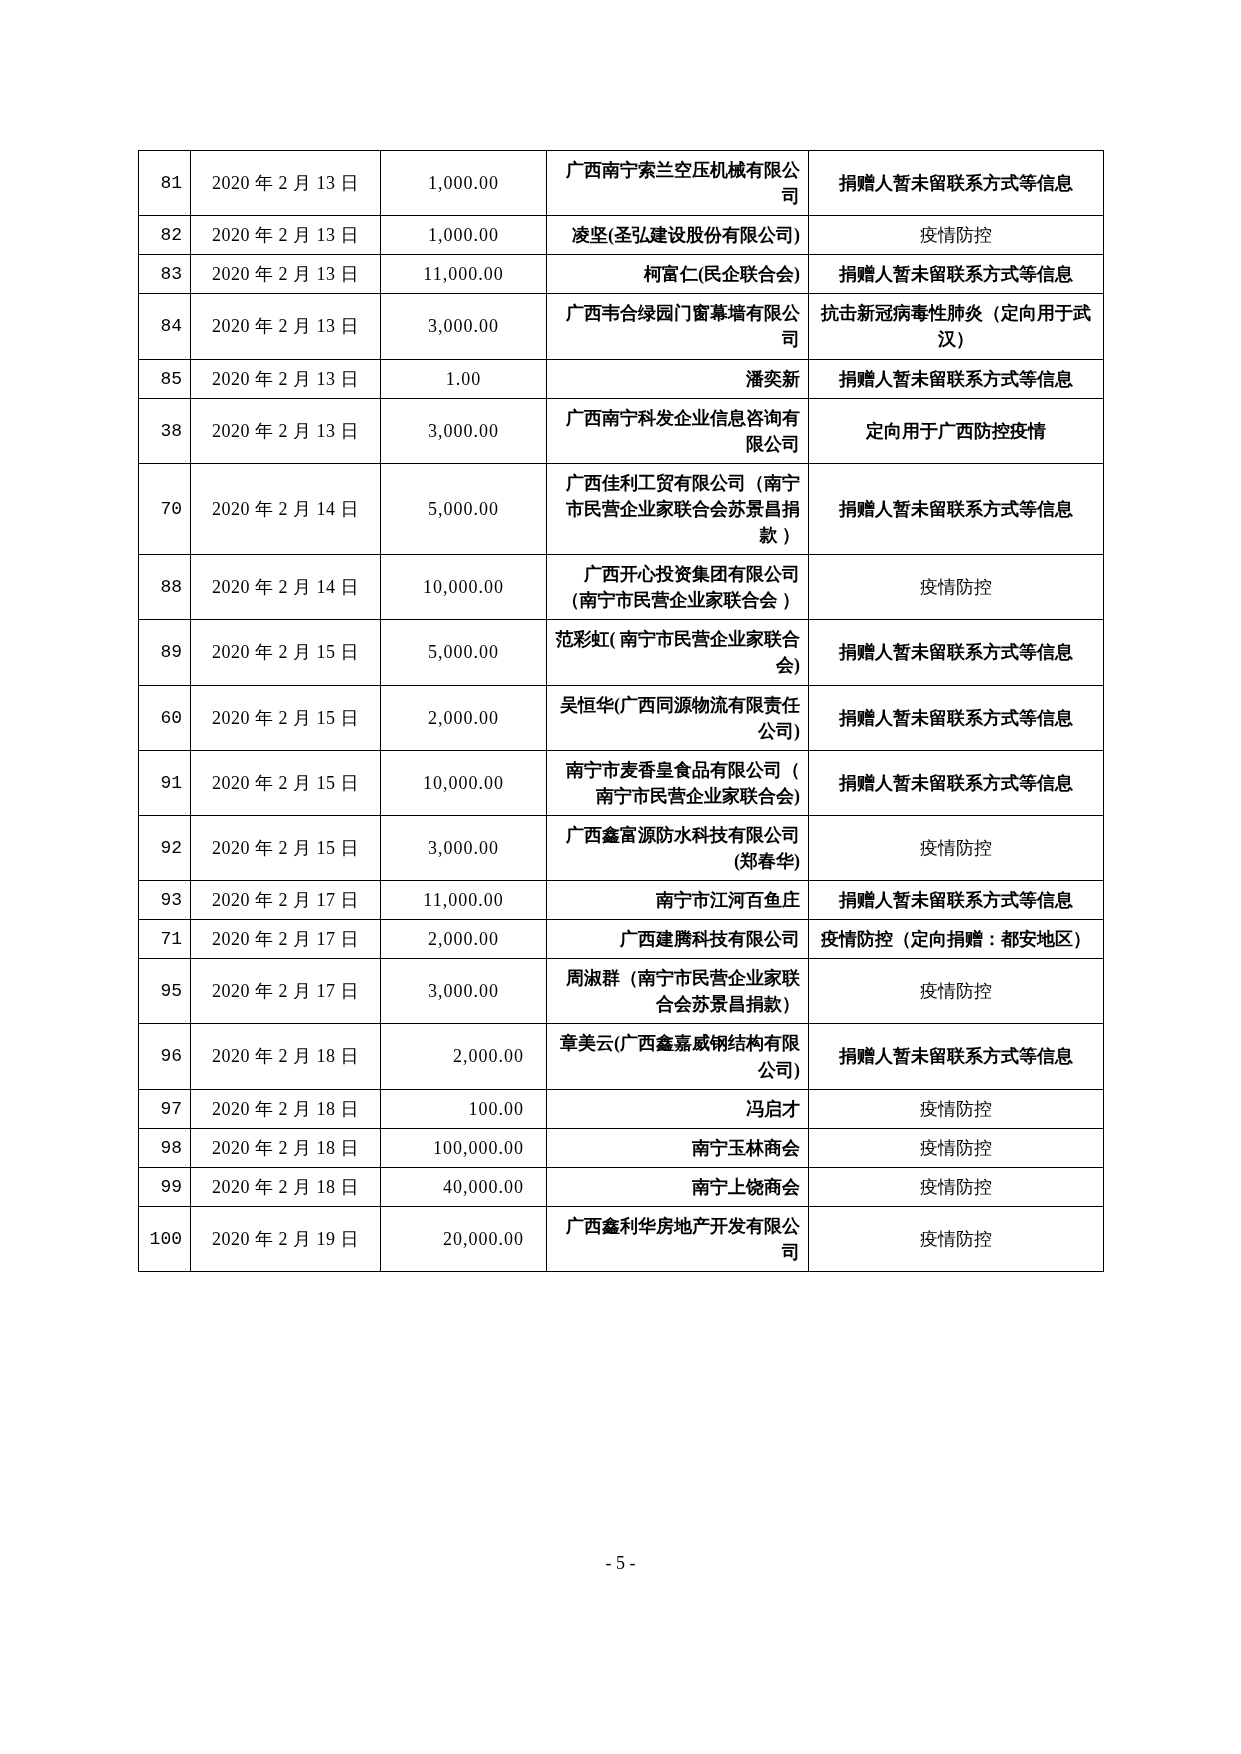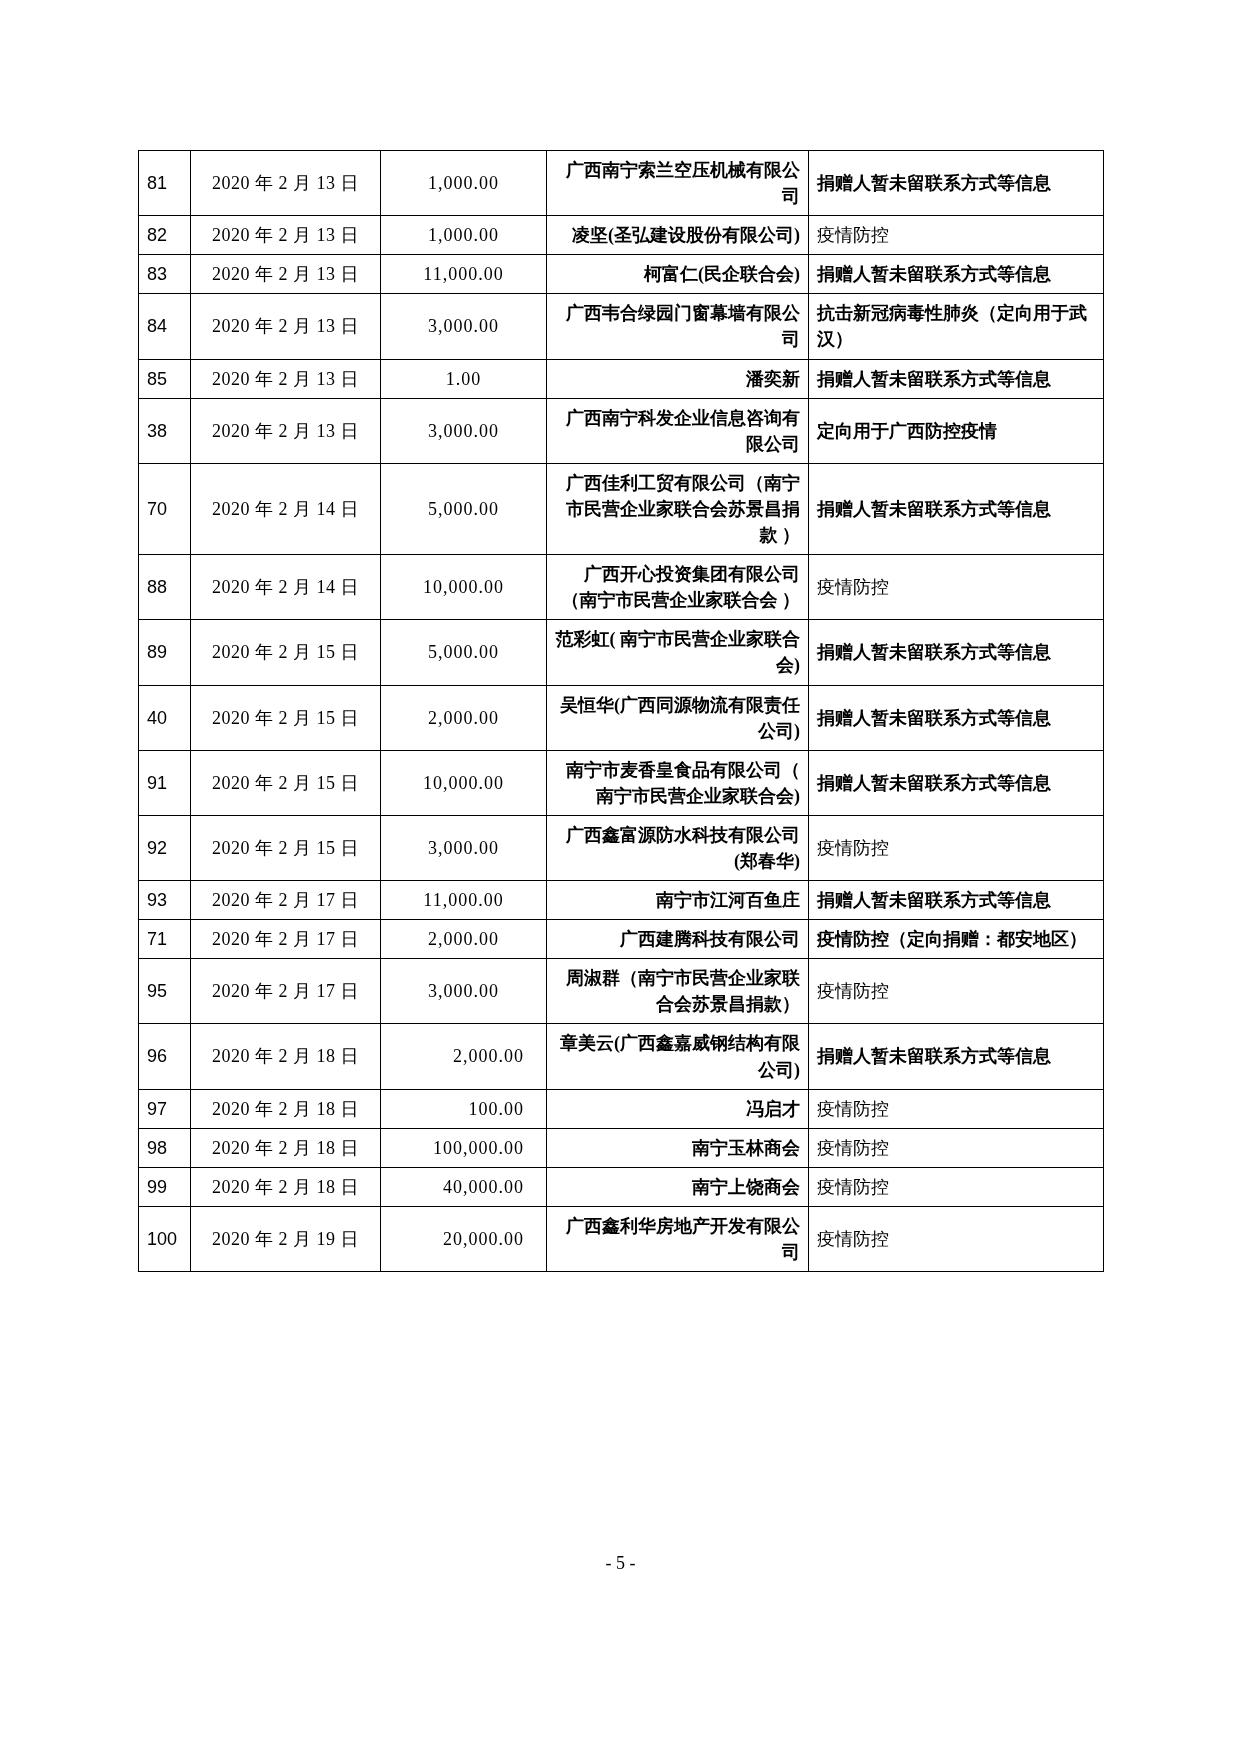--- a/index.html
+++ b/index.html
@@ -33,22 +33,22 @@
     font-size: 18px;
     line-height: 1.45;
   }
   col.c-idx   { width: 52px; }
   col.c-date  { width: 190px; }
   col.c-amt   { width: 166px; }
   col.c-donor { width: 262px; }
   col.c-use   { width: 295px; }
 
   td.idx {
-    text-align: left;
-    font-family: Liberation Sans, sans-serif;
+    text-align: right;
+    font-family: Liberation Mono, monospace;
     font-size: 18px;
   }
   td.date {
     text-align: center;
     font-family: Liberation Serif, serif;
     white-space: nowrap;
     letter-spacing: 0.5px;
   }
   td.amt {
     text-align: center;
@@ -57,21 +57,21 @@
   }
   td.amt.right {
     text-align: right;
     padding-right: 22px;
   }
   td.donor {
     text-align: right;
     font-weight: bold;
   }
   td.use {
-    text-align: left;
+    text-align: center;
   }
   td.use.bold {
     font-weight: bold;
   }
   .footer {
     position: absolute;
     left: 0;
     right: 0;
     bottom: 180px;
     text-align: center;
@@ -149,21 +149,21 @@
           <td class="use">疫情防控</td>
         </tr>
         <tr>
           <td class="idx">89</td>
           <td class="date">2020 年 2 月 15 日</td>
           <td class="amt">5,000.00</td>
           <td class="donor">范彩虹( 南宁市民营企业家联合会)</td>
           <td class="use bold">捐赠人暂未留联系方式等信息</td>
         </tr>
         <tr>
-          <td class="idx">40</td>
+          <td class="idx">60</td>
           <td class="date">2020 年 2 月 15 日</td>
           <td class="amt">2,000.00</td>
           <td class="donor">吴恒华(广西同源物流有限责任公司)</td>
           <td class="use bold">捐赠人暂未留联系方式等信息</td>
         </tr>
         <tr>
           <td class="idx">91</td>
           <td class="date">2020 年 2 月 15 日</td>
           <td class="amt">10,000.00</td>
           <td class="donor">南宁市麦香皇食品有限公司（ 南宁市民营企业家联合会)</td>

